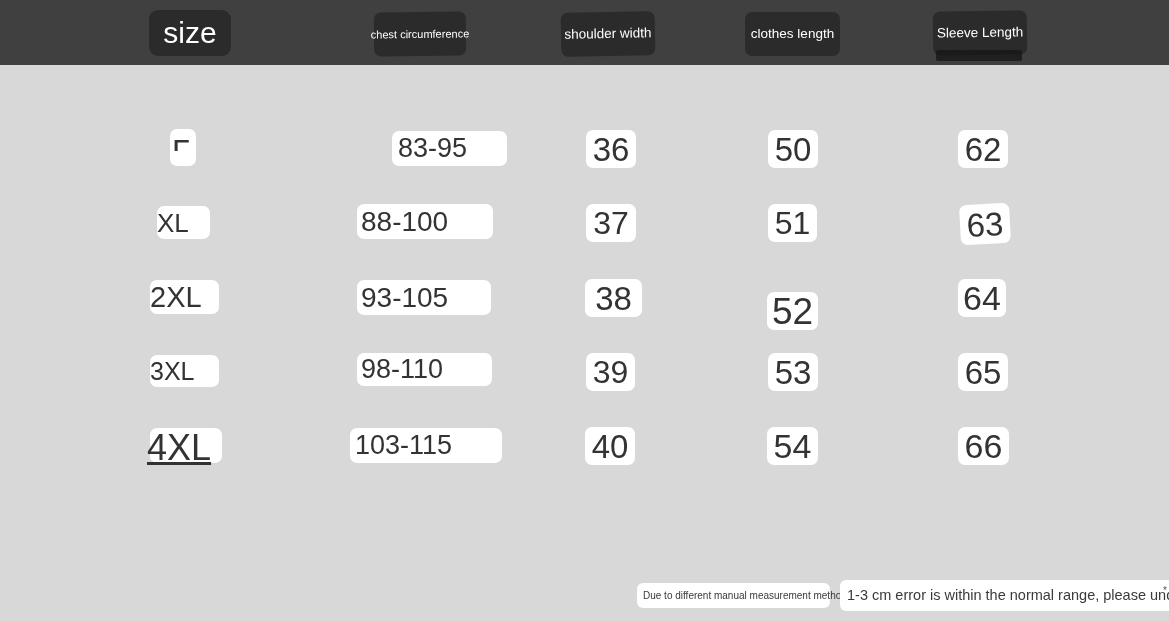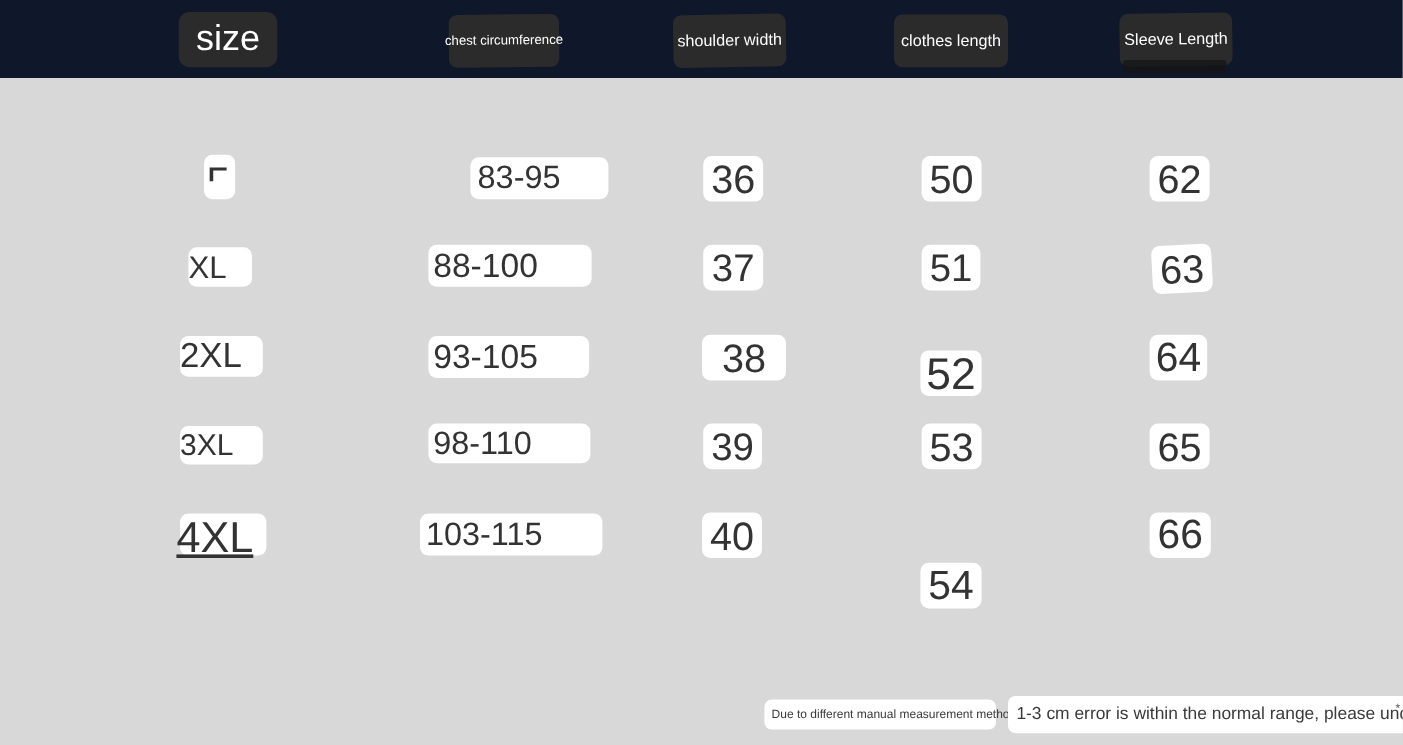--- a/index.html
+++ b/index.html
@@ -14,21 +14,21 @@
     overflow: hidden;
     position: relative;
   }
 
   
   #header-bar {
     position: absolute;
     left: 0; top: 0;
     width: 1169px;
     height: 65px;
-    background: #0f172a;
+    background: #404040;
   }
   .hdr-chip {
     position: absolute;
     background: #2b2b2b;
     border-radius: 7px;
     color: #ffffff;
     display: flex;
     align-items: center;
     justify-content: center;
     white-space: nowrap;
@@ -106,30 +106,30 @@
   
   #c-chest-0 { left:368px; top:131px; width:115px; height:35px; font-size:27px; padding-left:6px;margin-left:24px; }
   #c-chest-1 { left:357px; top:204px; width:136px; height:35px; font-size:28px; padding-left:4px; }
   #c-chest-2 { left:357px; top:280px; width:134px; height:35px; font-size:28px; padding-left:4px; }
   #c-chest-3 { left:357px; top:353px; width:135px; height:33px; font-size:27px; padding-left:4px; }
   #c-chest-4 { left:350px; top:428px; width:152px; height:35px; font-size:27px; padding-left:5px; }
 
   
   #c-shoulder-0 { left:586px; top:130px; width:50px; height:38px; font-size:33px; }
   #c-shoulder-1 { left:586px; top:204px; width:50px; height:38px; font-size:32px; }
-  #c-shoulder-2 { left:585px; top:279px; width:70px; height:38px; font-size:33px; }
+  #c-shoulder-2 { left:585px; top:279px; width:57px; height:38px; font-size:33px; }
   #c-shoulder-3 { left:586px; top:353px; width:49px; height:38px; font-size:32px; }
   #c-shoulder-4 { left:585px; top:427px; width:50px; height:38px; font-size:33px; }
 
   
   #c-clothes-0 { left:768px; top:130px; width:50px; height:38px; font-size:33px; }
   #c-clothes-1 { left:768px; top:204px; width:49px; height:38px; font-size:32px; }
   #c-clothes-2 { left:767px; top:292px; width:51px; height:38px; font-size:37px; }
   #c-clothes-3 { left:768px; top:353px; width:50px; height:38px; font-size:33px; }
-  #c-clothes-4 { left:767px; top:427px; width:51px; height:38px; font-size:34px;margin-top:42px; }
+  #c-clothes-4 { left:767px; top:427px; width:51px; height:38px; font-size:34px; }
 
   
   #c-sleeve-0 { left:958px; top:130px; width:50px; height:38px; font-size:33px; }
   #c-sleeve-1 { left:960px; top:204px; width:50px; height:40px; font-size:33px; transform: rotate(-3deg); }
   #c-sleeve-2 { left:958px; top:279px; width:48px; height:38px; font-size:34px; }
   #c-sleeve-3 { left:958px; top:353px; width:50px; height:38px; font-size:33px; }
   #c-sleeve-4 { left:958px; top:427px; width:51px; height:38px; font-size:34px; }
 
   
   .note {

